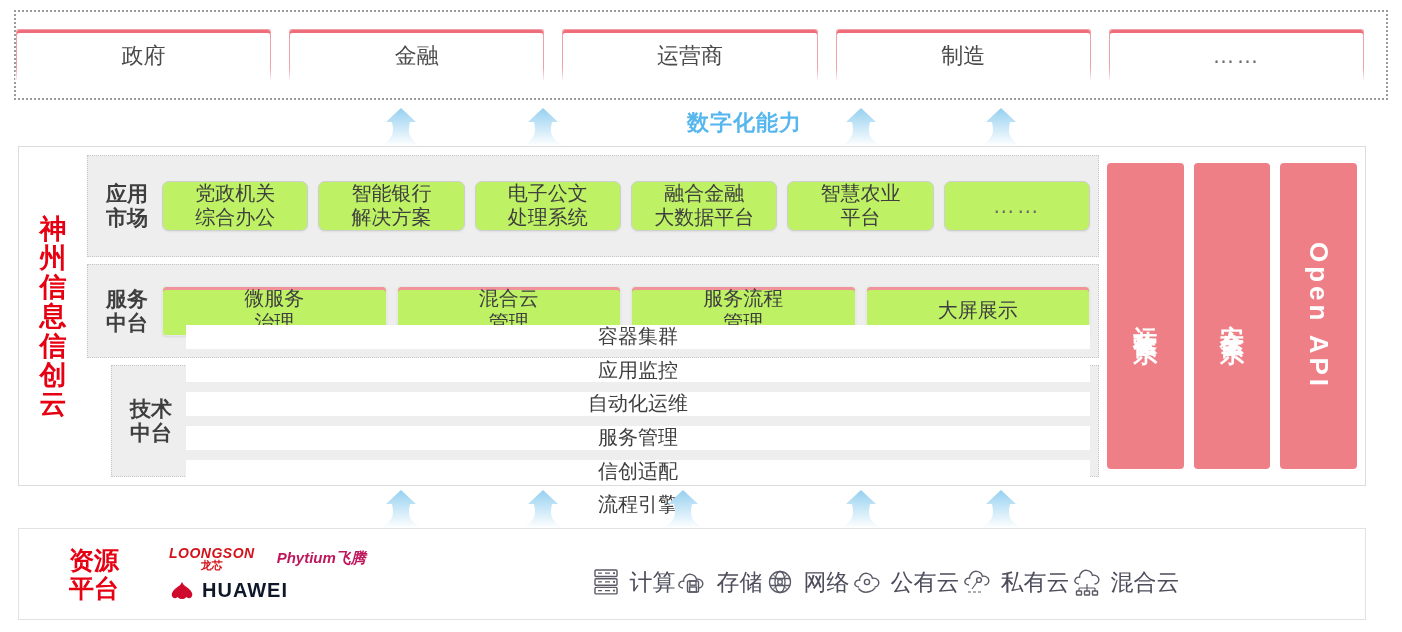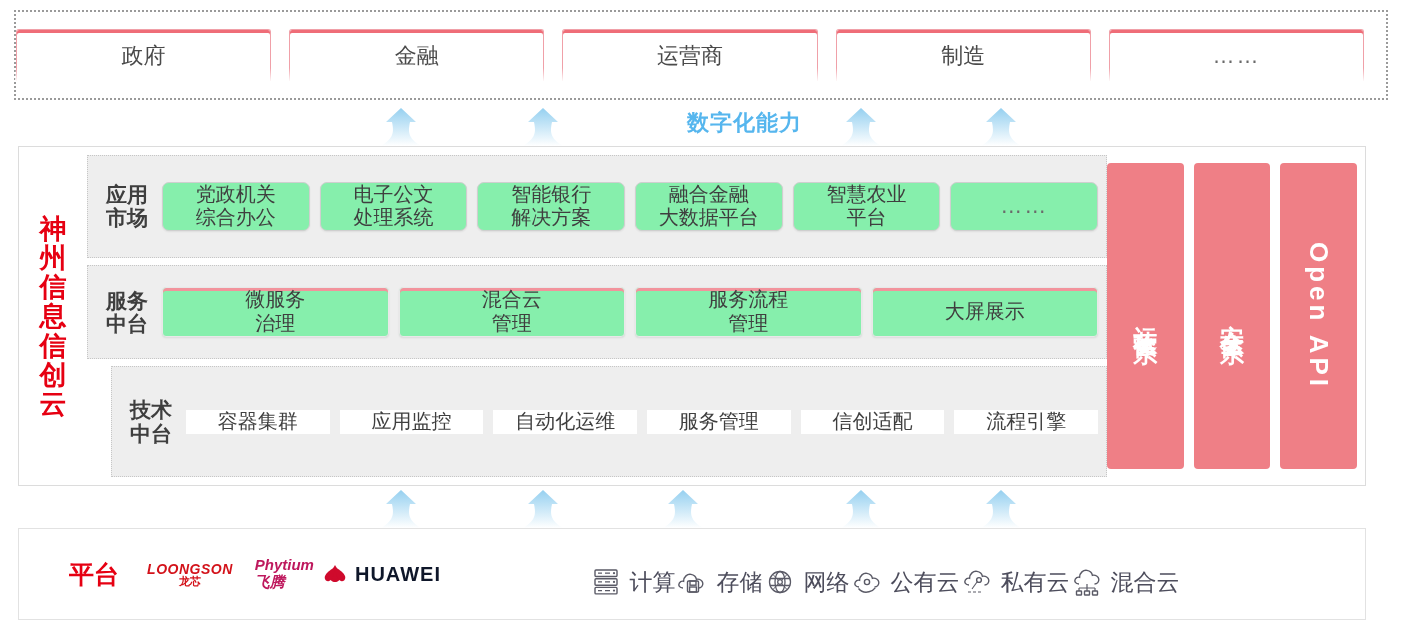--- a/index.html
+++ b/index.html
@@ -59,55 +59,55 @@
     border: 1.5px solid #dcdcdc; background: #fff;
     display: flex;
   }
   .cloud-title {
     width: 68px; display: flex; flex-direction: column;
     align-items: center; justify-content: center;
     color: #e60012; font-size: 27px; font-weight: bold; line-height: 1.08;
     padding-top: 2px;
   }
   .cloud-title span { display: block; }
-  .cloud-main { flex: 1; display: flex; padding: 8px 8px 8px 0; gap: 0; }
+  .cloud-main { flex: 1; display: flex; padding: 8px 8px 8px 0; gap: 8px; }
   .cloud-rows { flex: 1; display: flex; flex-direction: column; gap: 7px; }
 
   .row-group {
     background: #eeeeee; border: 1.5px dotted #c6c6c6;
     display: flex; align-items: center; padding: 6px 8px;
   }
   .row-group.apps { height: 104px; }
   .row-group.svc { height: 96px; }
   .row-group.tech { height: 112px; margin-left: 24px; }
 
   .row-label {
     width: 62px; flex: none; text-align: center;
     font-size: 21px; font-weight: bold; color: #3e3e3e; line-height: 1.12;
   }
   .row-label span { display: block; }
   .row-cards { flex: 1; display: flex; gap: 10px; padding-left: 4px; }
 
   .card {
-    flex: 1; background: #86efac; border: 1.2px solid #cfcfcf; border-radius: 7px;
+    flex: 1; background: #bef264; border: 1.2px solid #cfcfcf; border-radius: 7px;
     display: flex; align-items: center; justify-content: center;
     text-align: center; font-size: 20px; color: #3f3f3f; line-height: 1.18;
     box-shadow: 0 1px 2px rgba(0,0,0,0.07);
   }
   .card.muted { color: #7d7d7d; }
   .card.pinktop {
     border: 1.2px solid #e8e8e8; border-radius: 4px;
     box-shadow: inset 0 3px 0 0 #f2939c, 0 1px 2px rgba(0,0,0,0.09);
   }
   .card.flat {
     border: none; border-radius: 0; box-shadow: none;
     background: #fff;
   }
   .tech-stack { flex: 1; display: flex; flex-direction: column; gap: 7px; }
-  .tech-stack .row-cards { height: 45px; }
+  .tech-stack .row-cards { height: 45px; flex-direction: column; }
 
   
   .pillars { width: 250px; flex: none; display: flex; gap: 10px; padding: 8px 0 8px 0; }
   .pillar {
     flex: 1; background: #ef7f86; border-radius: 4px;
     display: flex; align-items: center; justify-content: center;
     color: #fff; font-size: 24px; font-weight: bold;
   }
   .pillar .vtext-cjk {
     writing-mode: vertical-rl; letter-spacing: 5px; line-height: 1;
@@ -123,21 +123,21 @@
     width: 1348px; height: 92px;
     border: 1.5px solid #e2e2e2; background: #fff;
     display: flex; align-items: center;
   }
   .res-title {
     width: 150px; text-align: center; color: #e60012;
     font-size: 25px; font-weight: bold; line-height: 1.12;
   }
   .res-title span { display: block; }
   .vendor-logos {
-    width: 250px; display: flex; flex-direction: row;
+    width: 250px; display: flex; flex-direction: column;
     justify-content: center; gap: 8px;
   }
   .logo-row1 { display: flex; align-items: center; gap: 22px; }
   .lg-loongson { display:flex; flex-direction:column; align-items:center; line-height:1; }
   .lg-loongson .en {
     font-size: 14px; font-weight: bold; font-style: italic;
     color: #d3121a; letter-spacing: 0.5px;
   }
   .lg-loongson .cn { font-size: 11px; color: #d3121a; font-weight: bold; }
   .lg-phytium { font-size: 15px; font-weight: bold; font-style: italic; color: #be185d; }
@@ -219,28 +219,28 @@
           </div>
           <div class="row-cards">
             <div class="card">
                 <div>
               <div>党政机关</div>
               <div>综合办公</div>
             </div>
               </div>
             <div class="card">
                 <div>
+              <div>智能银行</div>
+              <div>解决方案</div>
+            </div>
+              </div>
+            <div class="card">
+                <div>
               <div>电子公文</div>
               <div>处理系统</div>
-            </div>
-              </div>
-            <div class="card">
-                <div>
-              <div>智能银行</div>
-              <div>解决方案</div>
             </div>
               </div>
             <div class="card">
                 <div>
               <div>融合金融</div>
               <div>大数据平台</div>
             </div>
               </div>
             <div class="card">
                 <div>
@@ -332,20 +332,21 @@
     <svg class="arrow" style="left:838px" viewBox="0 0 46 38">
       <path d="M23 0 L38 14 L32 14 C30 24 30 30 43 38 L3 38 C16 30 16 24 14 14 L8 14 Z" fill="url(#ag1)"></path>
     </svg>
     <svg class="arrow" style="left:978px" viewBox="0 0 46 38">
       <path d="M23 0 L38 14 L32 14 C30 24 30 30 43 38 L3 38 C16 30 16 24 14 14 L8 14 Z" fill="url(#ag1)"></path>
     </svg>
   </div>
 
   <div class="resource-box">
     <div class="res-title">
+      <span>资源</span>
       <span>平台</span>
     </div>
 
     <div class="vendor-logos">
       <div class="logo-row1">
         <div class="lg-loongson">
           <span class="en">LOONGSON</span>
           <span class="cn">龙芯</span>
         </div>
         <div class="lg-phytium">Phytium飞腾</div>

